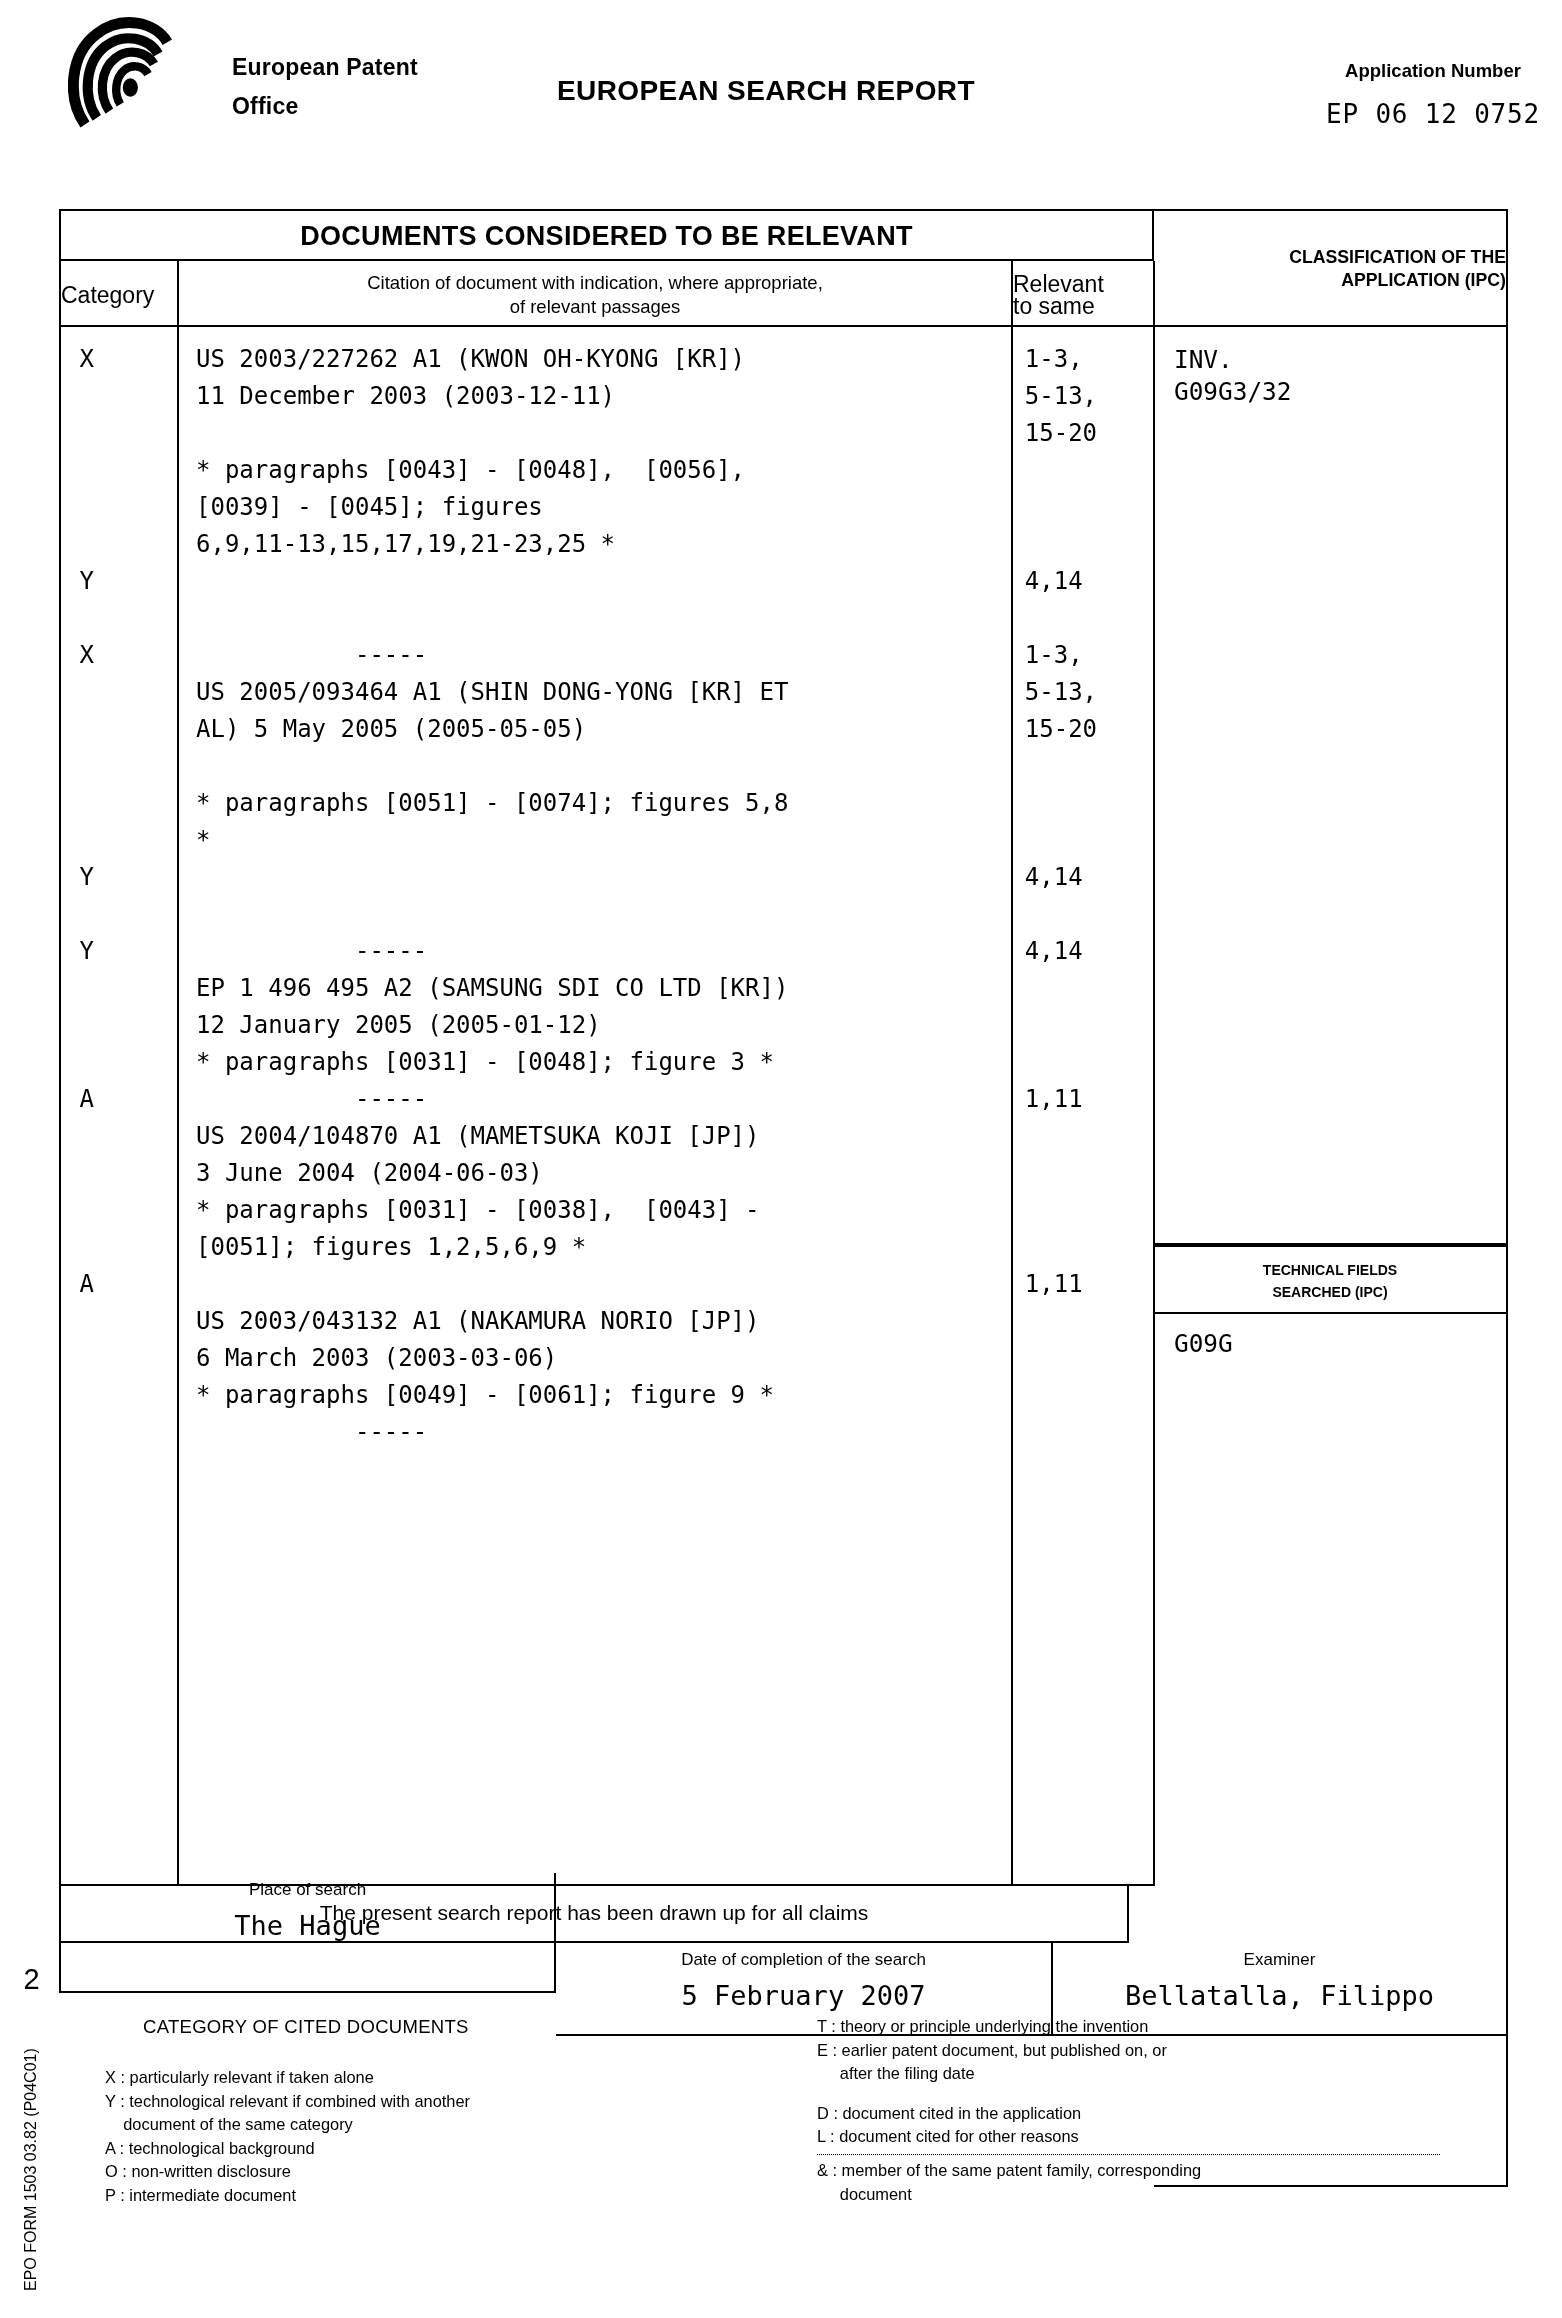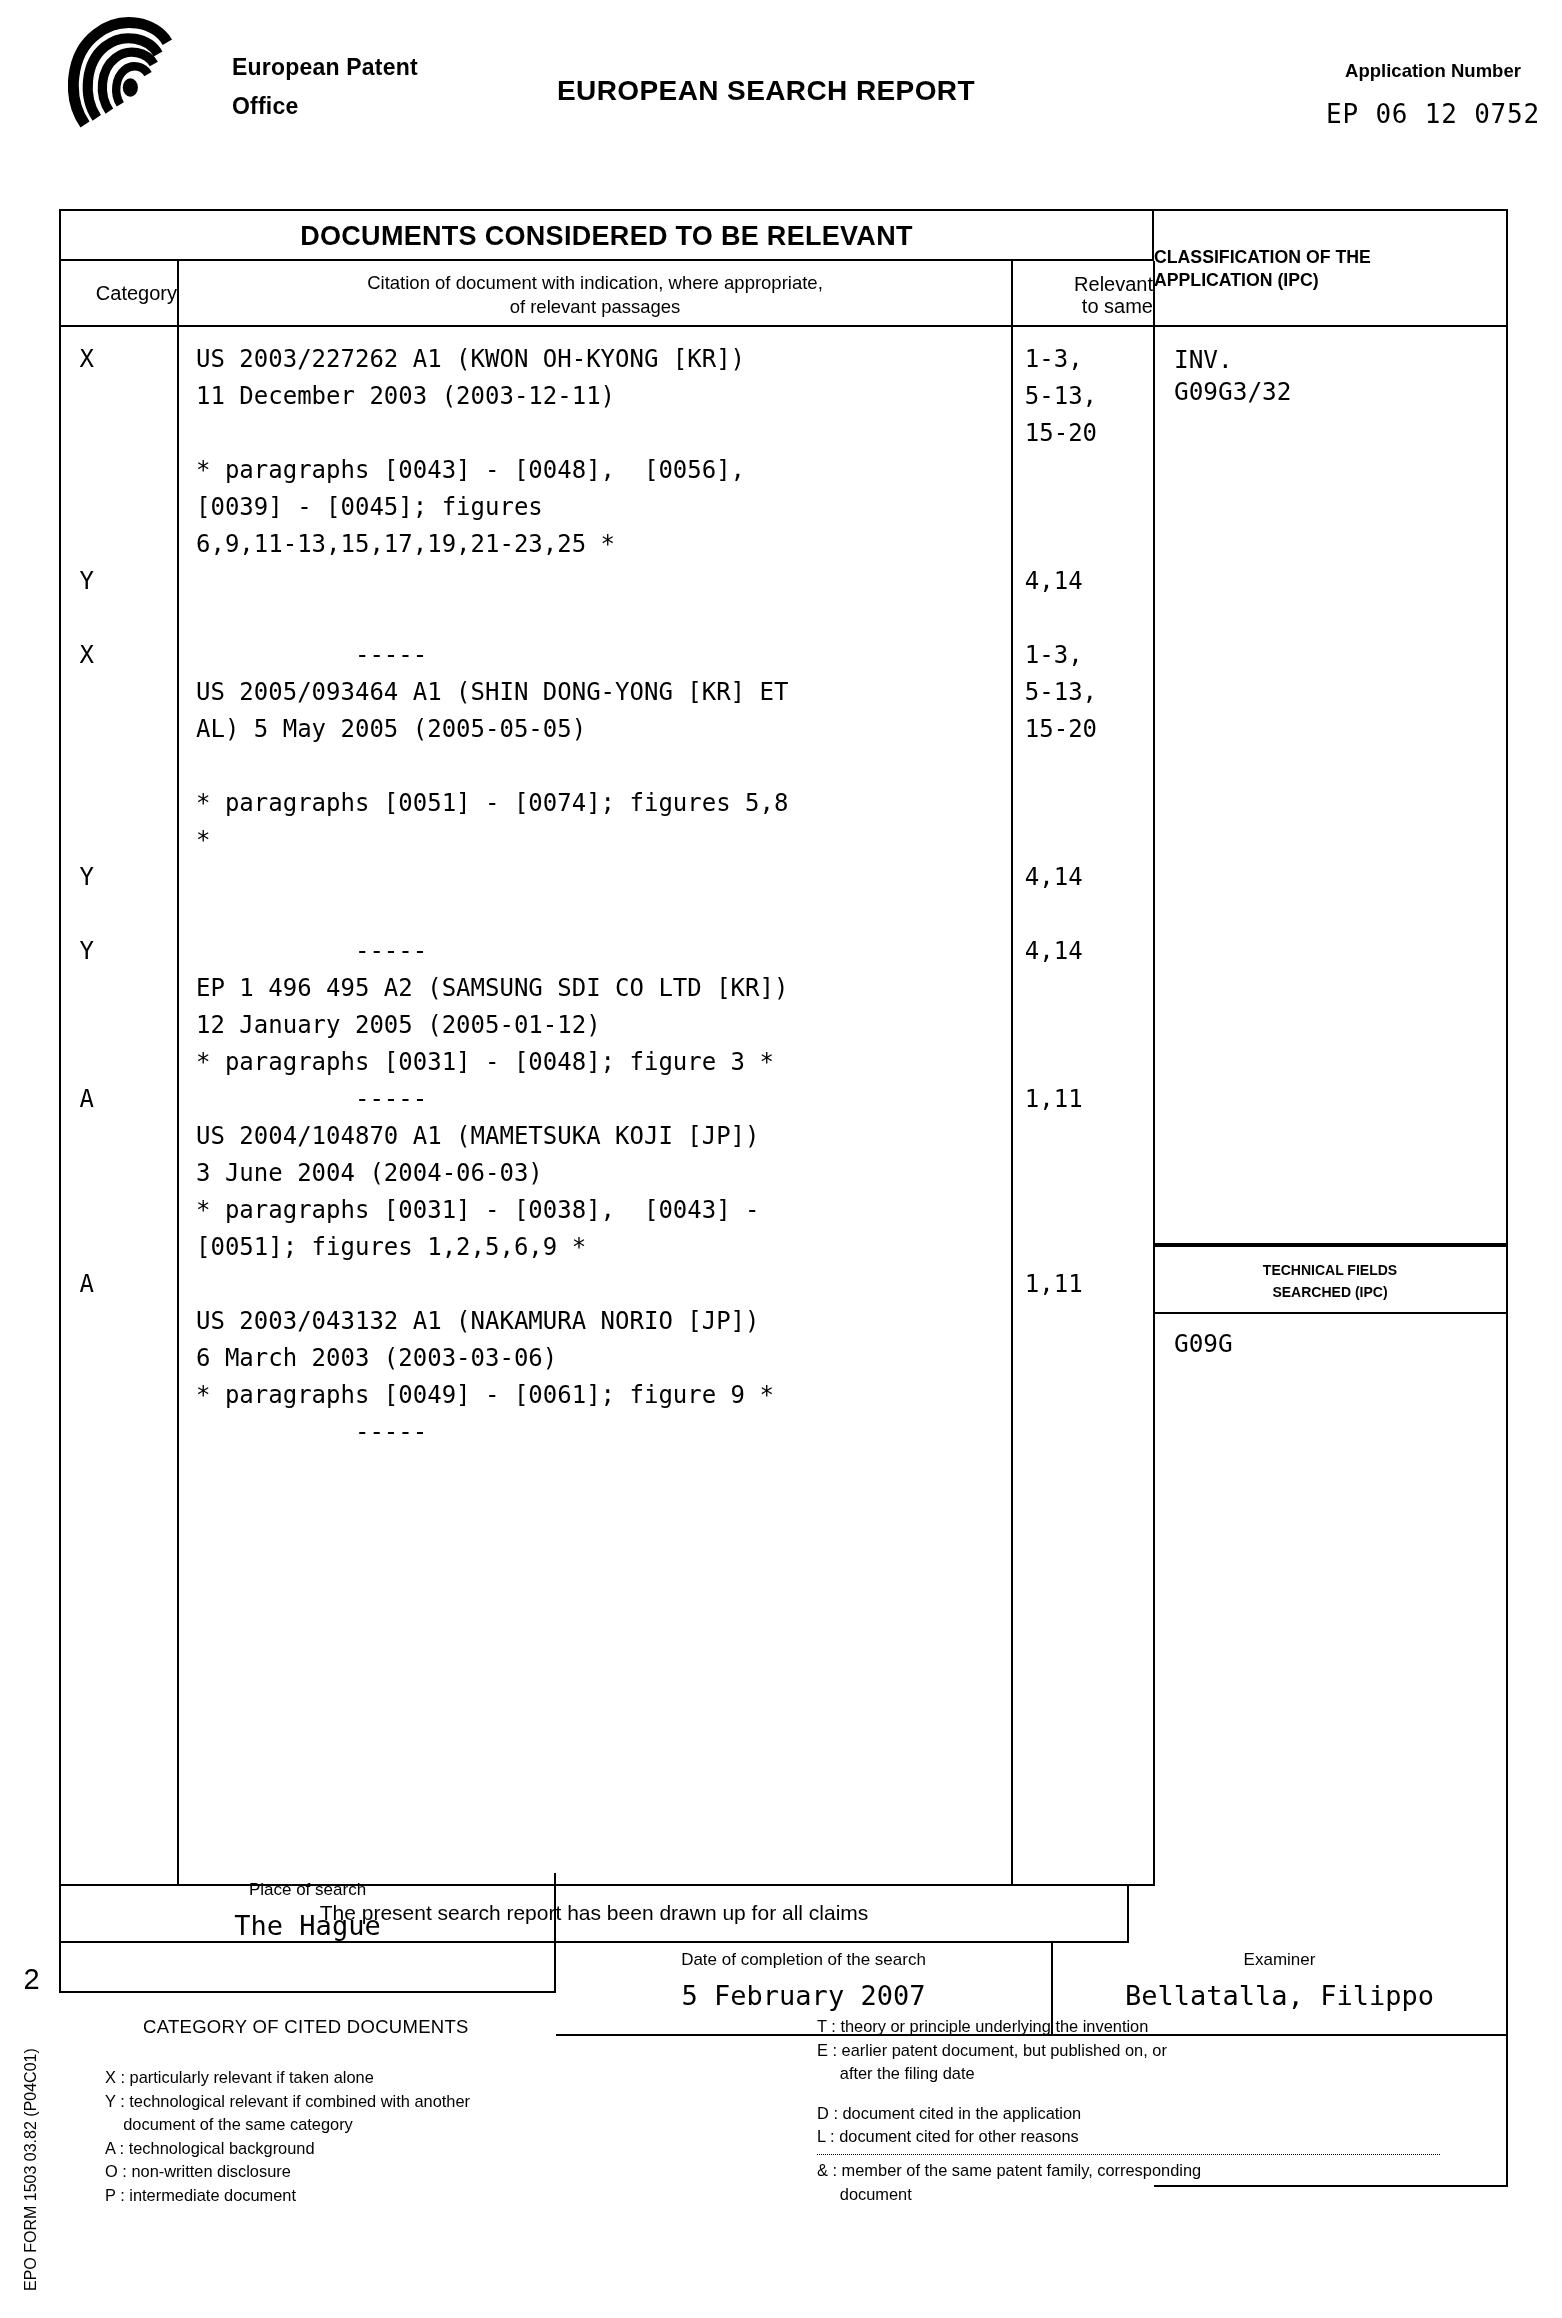--- a/index.html
+++ b/index.html
@@ -108,33 +108,32 @@
     width: 142px; height: 66px;
     border-top: none; border-left: none;
   }
   .hdr-cls {
     left: 1095px; top: 0px;
     width: 354px; height: 118px;
     border-left: none;
   }
   .hdr-cat .txt, .hdr-rel .txt {
     position: absolute; left: 0; right: 0;
-    text-align: right;
-    font-size: 20px;
-    padding-left: 12px;
+    text-align: left;
+    font-size: 23px;
   }
   .hdr-cat .txt { top: 21px; }
   .hdr-rel .txt { top: 11.8px; line-height: 22px; }
   .hdr-cit .txt {
     position: absolute; left: 0; right: 0; top: 10px;
     text-align: center; font-size: 18.5px; line-height: 24.4px;
   }
   .hdr-cls .txt {
     position: absolute; left: 0; right: 0; top: 35px;
-    text-align: left; font-size: 17.7px; font-weight: bold; line-height: 23px;
+    text-align: right; font-size: 17.7px; font-weight: bold; line-height: 23px;
   }
 
   
   .body-cat {
     left: 0; top: 118px;
     width: 120px; height: 1559px;
     border-top: none;
   }
   .body-cit {
     left: 120px; top: 118px;

